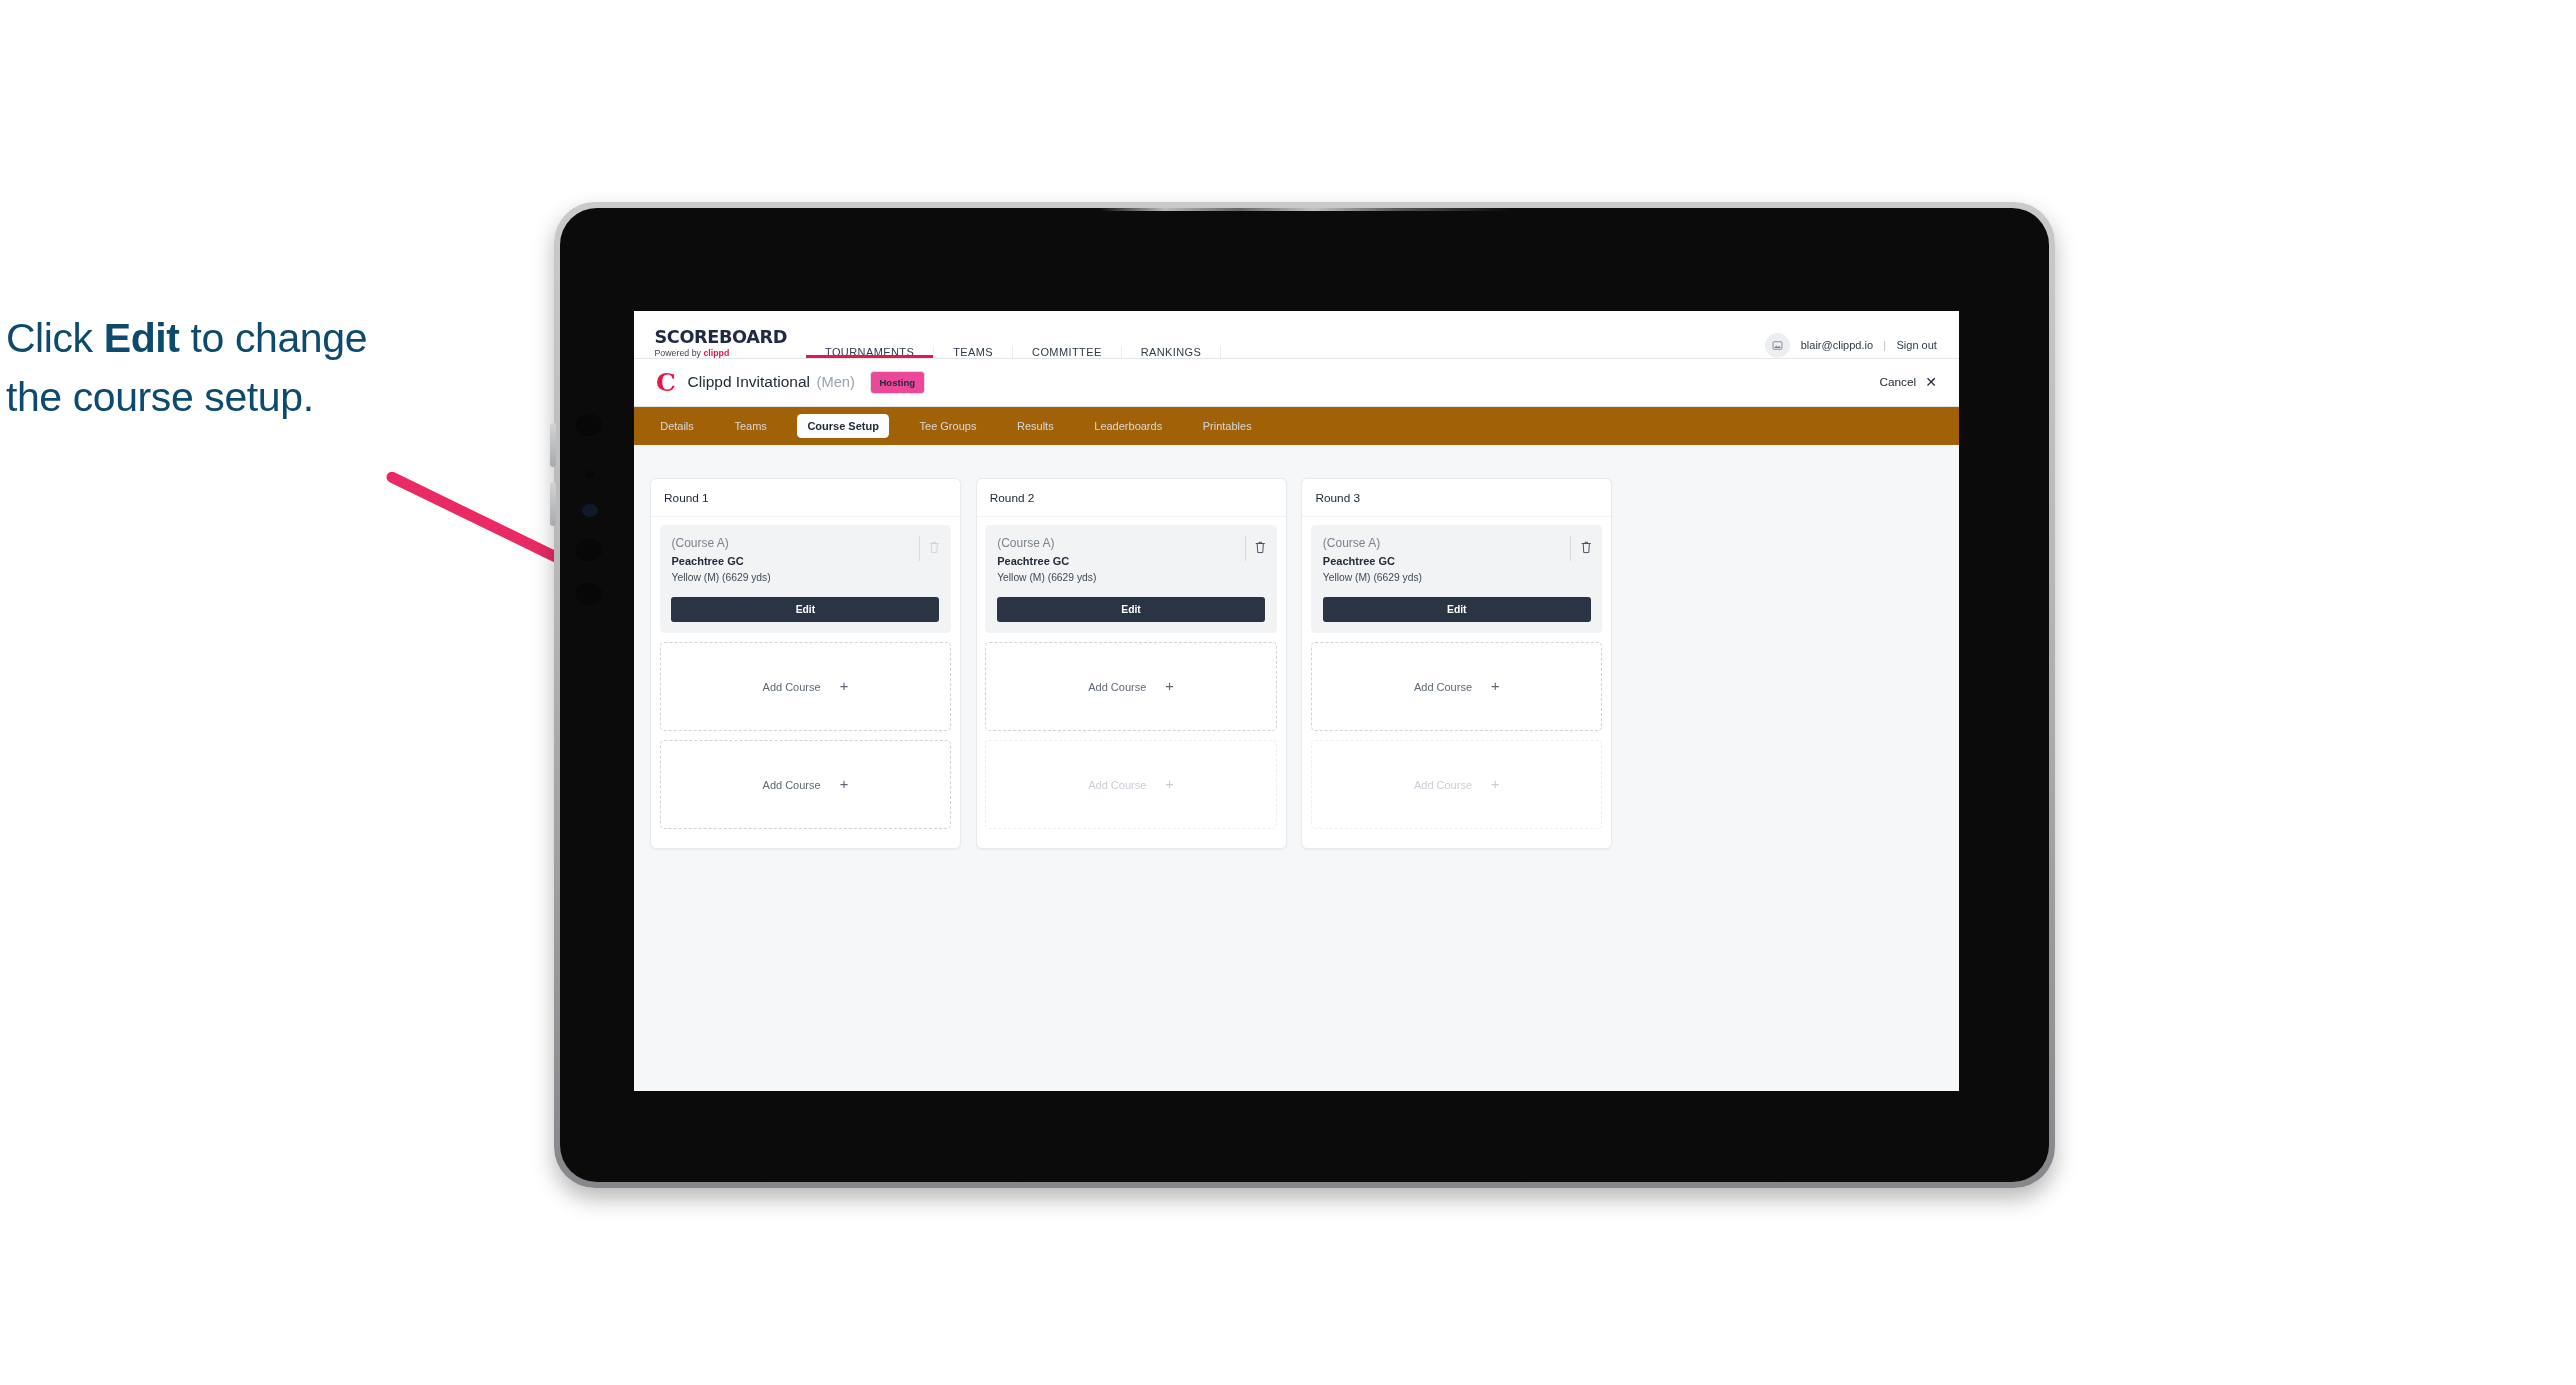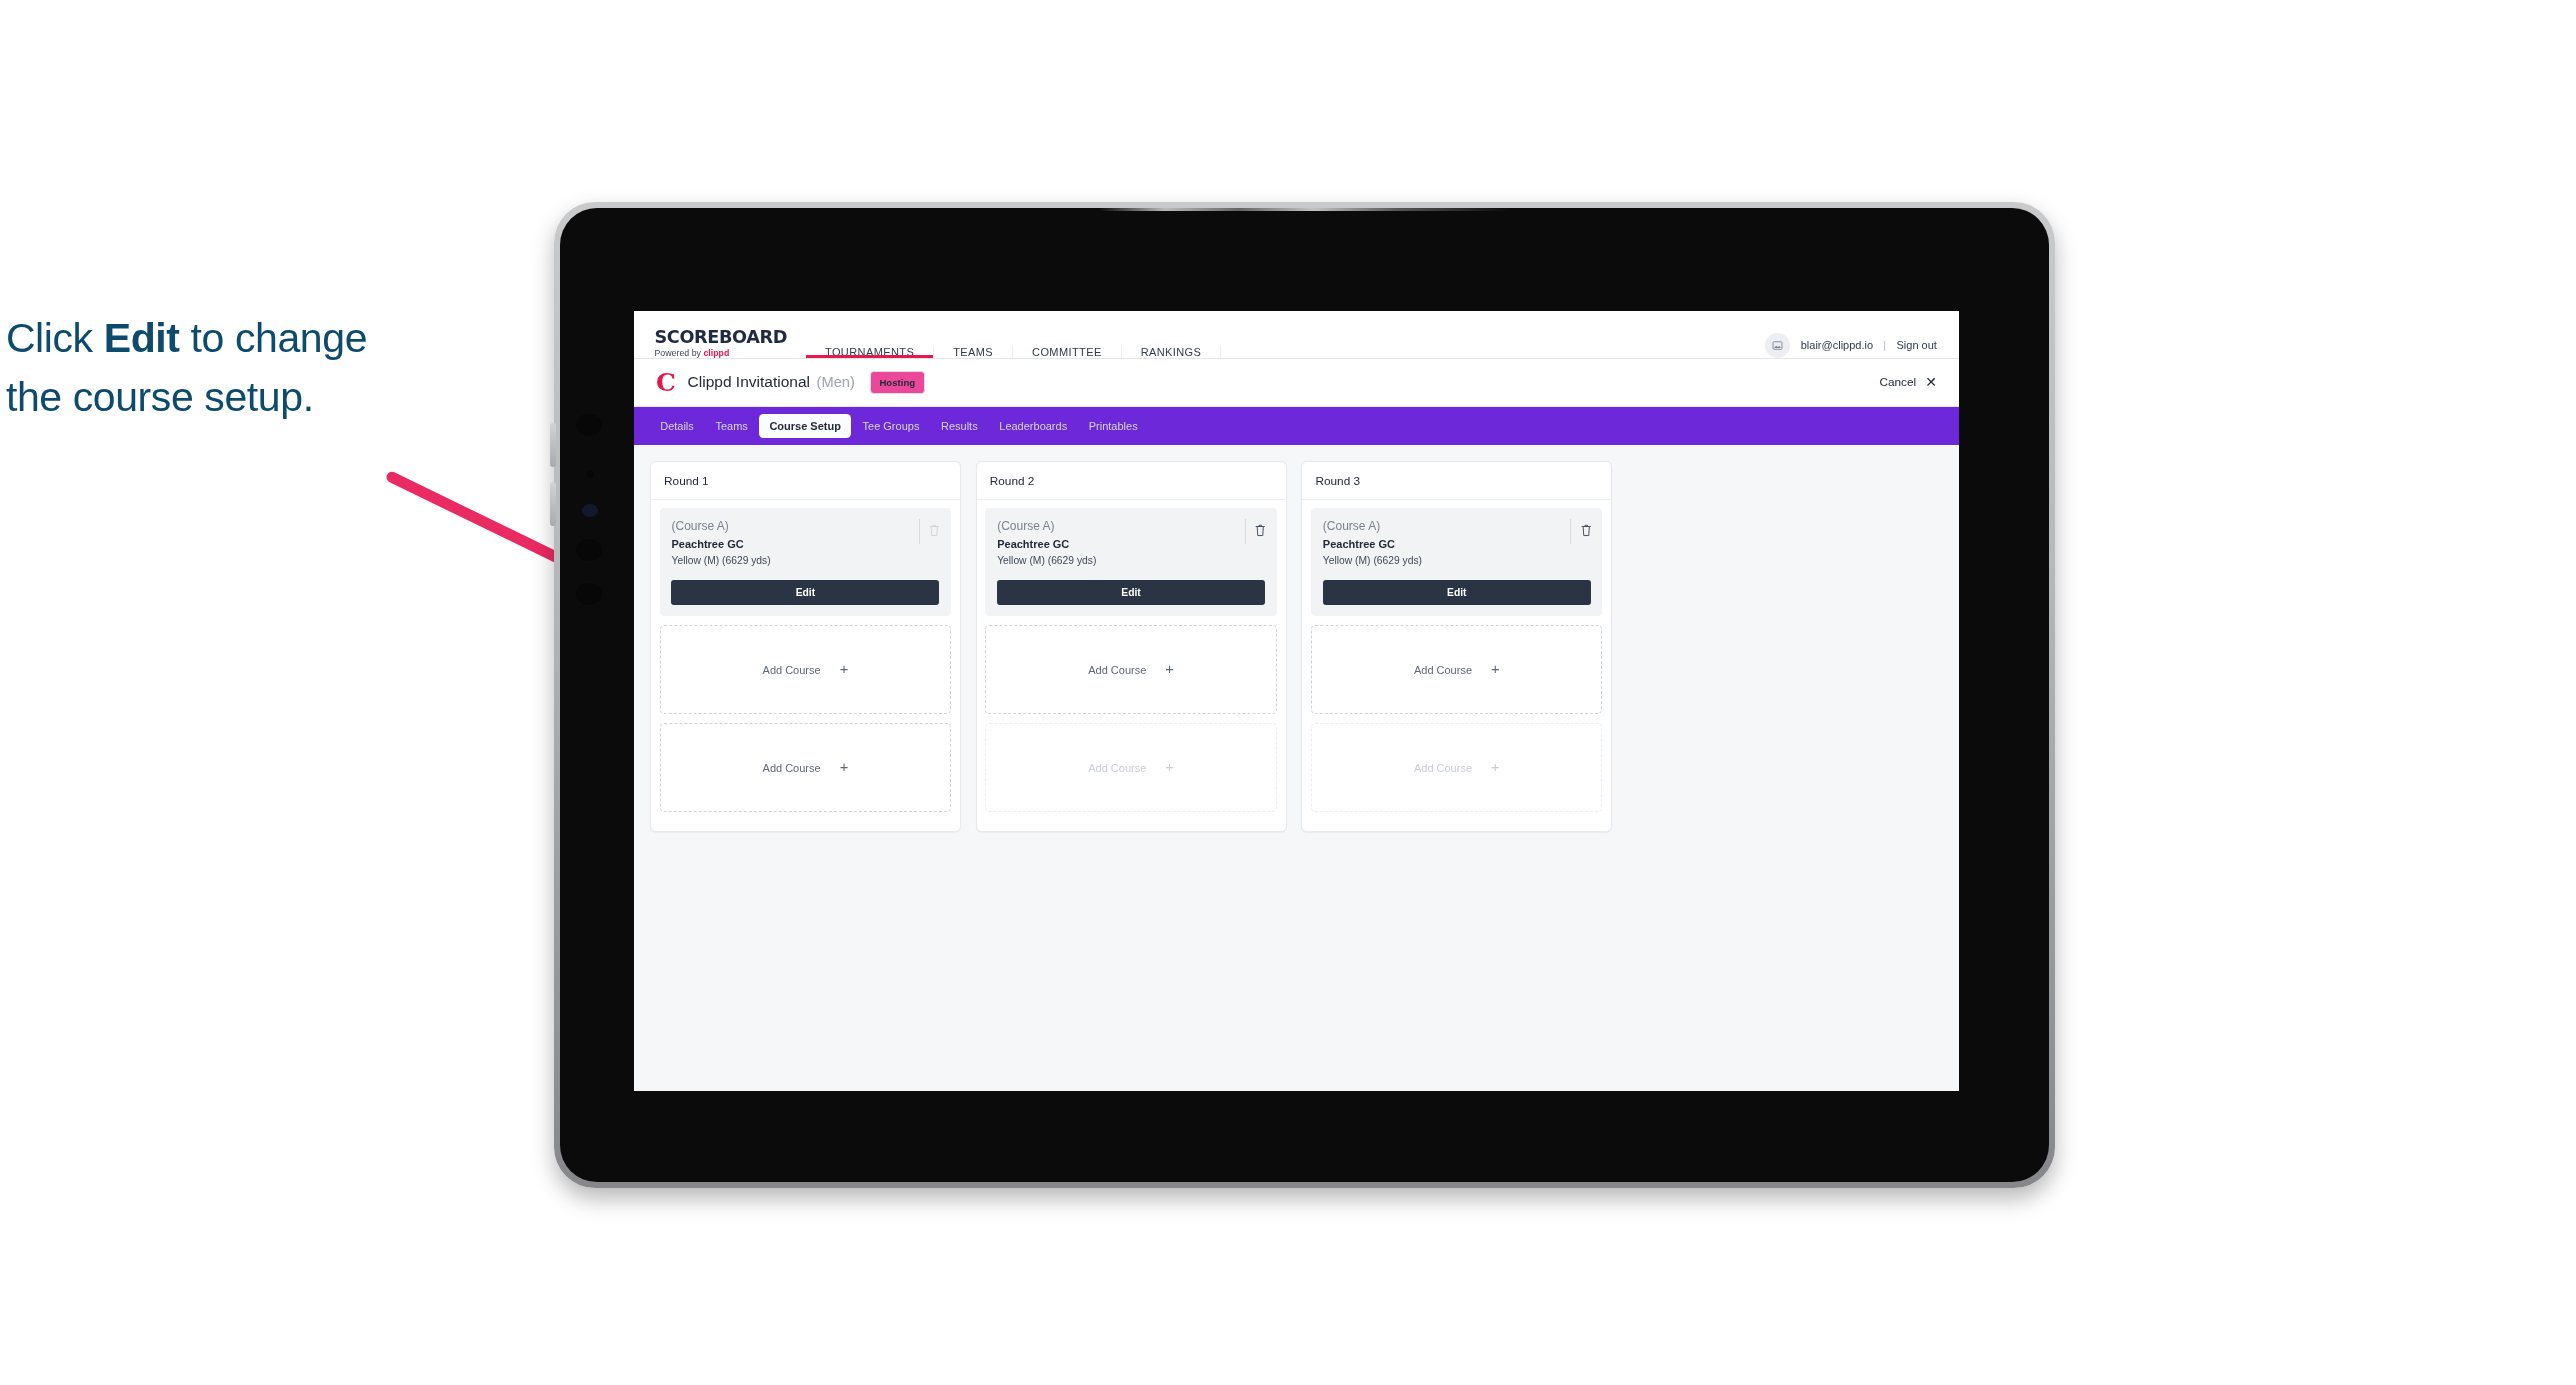--- a/index.html
+++ b/index.html
@@ -100,29 +100,29 @@
   #hosting-badge{
     margin-left:14.7px;border:0.7px solid #dfe2e6;border-radius:3.7px;
     padding:5.2px 8.8px;font-size:9.6px;font-weight:bold;color:#222b3a;background:#ec4899;
   }
   #cancel-wrap{margin-left:auto;display:flex;align-items:center;gap:9px;cursor:pointer;}
   #cancel-label{font-size:11.8px;color:#222b3a;}
   #cancel-x{font-size:14px;color:#222b3a;line-height:1;}
 
   
   #tabs{
-    height:38px;background:#6d28d9;display:flex;align-items:center;padding:0 16px;gap:1px;
+    height:38px;background:#a16207;display:flex;align-items:center;padding:0 16px;gap:20px;
   }
   .tab{
     font-size:11px;color:#d4d8df;padding:5.9px 10.3px;border-radius:4.4px;cursor:pointer;
   }
   .tab.active{background:#fbfcfd;color:#222b3a;font-weight:bold;}
 
   
-  #board{display:flex;gap:14.7px;padding:16px;align-items:flex-end;}
+  #board{display:flex;gap:14.7px;padding:16px;align-items:flex-end;margin-top:17px;}
   .round-col{
     width:309px;background:#ffffff;border:0.7px solid #e8eaed;border-radius:5.9px;
     padding:0 0 10.3px 0;box-shadow:0 0.7px 1.5px rgba(20,25,35,0.05);
   }
   .round-head{
     padding:11.8px 13.2px 11px 13.2px;font-size:11.8px;color:#222b3a;
     border-bottom:0.7px solid #eef0f3;
   }
   .col-body{padding:8.8px;}
   .course-card{

